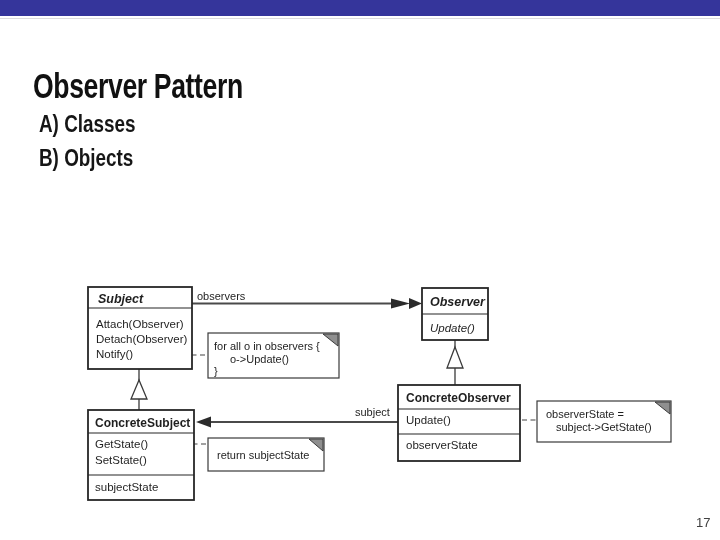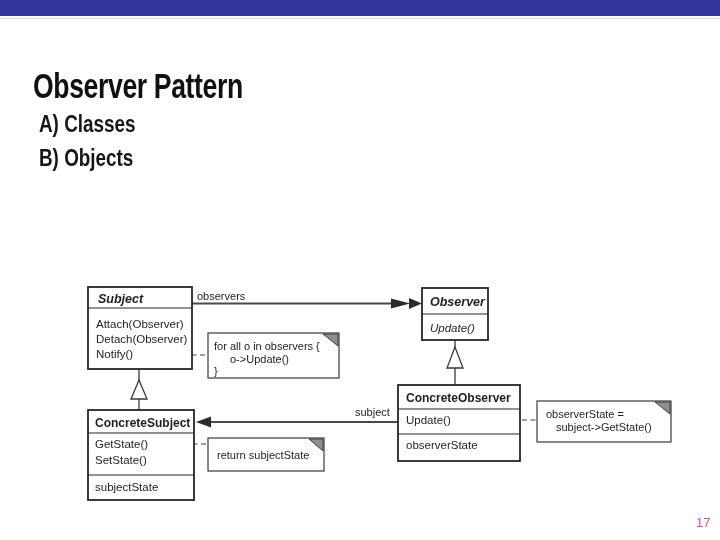--- a/index.html
+++ b/index.html
@@ -12,21 +12,21 @@
   .slide-title{
     position:absolute;left:33px;top:45px;font-size:35px;font-weight:bold;color:#111;
     letter-spacing:-0.5px;transform:scaleX(0.76);transform-origin:0 0;white-space:nowrap;line-height:1;
   }
   .bullet{
     position:absolute;left:39px;font-size:23px;font-weight:bold;color:#161616;
     transform:scaleX(0.82);transform-origin:0 0;white-space:nowrap;line-height:1;
   }
   .bullet-a{top:113px;}
   .bullet-b{top:147px;}
-  .page-number{position:absolute;left:696px;top:516px;font-size:13px;color:#ec4899;line-height:1;text-align:right;}
+  .page-number{position:absolute;left:696px;top:516px;font-size:13px;color:#404040;line-height:1;text-align:right;}
   svg{position:absolute;left:0;top:0;}
   
   .box{fill:#ffffff;stroke:#262626;stroke-width:1.8;}
   .divider{stroke:#262626;stroke-width:1.2;}
   .note{fill:#ffffff;stroke:#3a3a3a;stroke-width:1.2;}
   .fold{fill:#8f8f8f;stroke:#3a3a3a;stroke-width:1;}
   .assoc{stroke:#4a4a4a;stroke-width:1.8;fill:none;}
   .arrowhead{fill:#2b2b2b;stroke:none;}
   .inherit-line{stroke:#3a3a3a;stroke-width:1.3;fill:none;}
   .inherit-tri{fill:#ffffff;stroke:#3a3a3a;stroke-width:1.3;}

